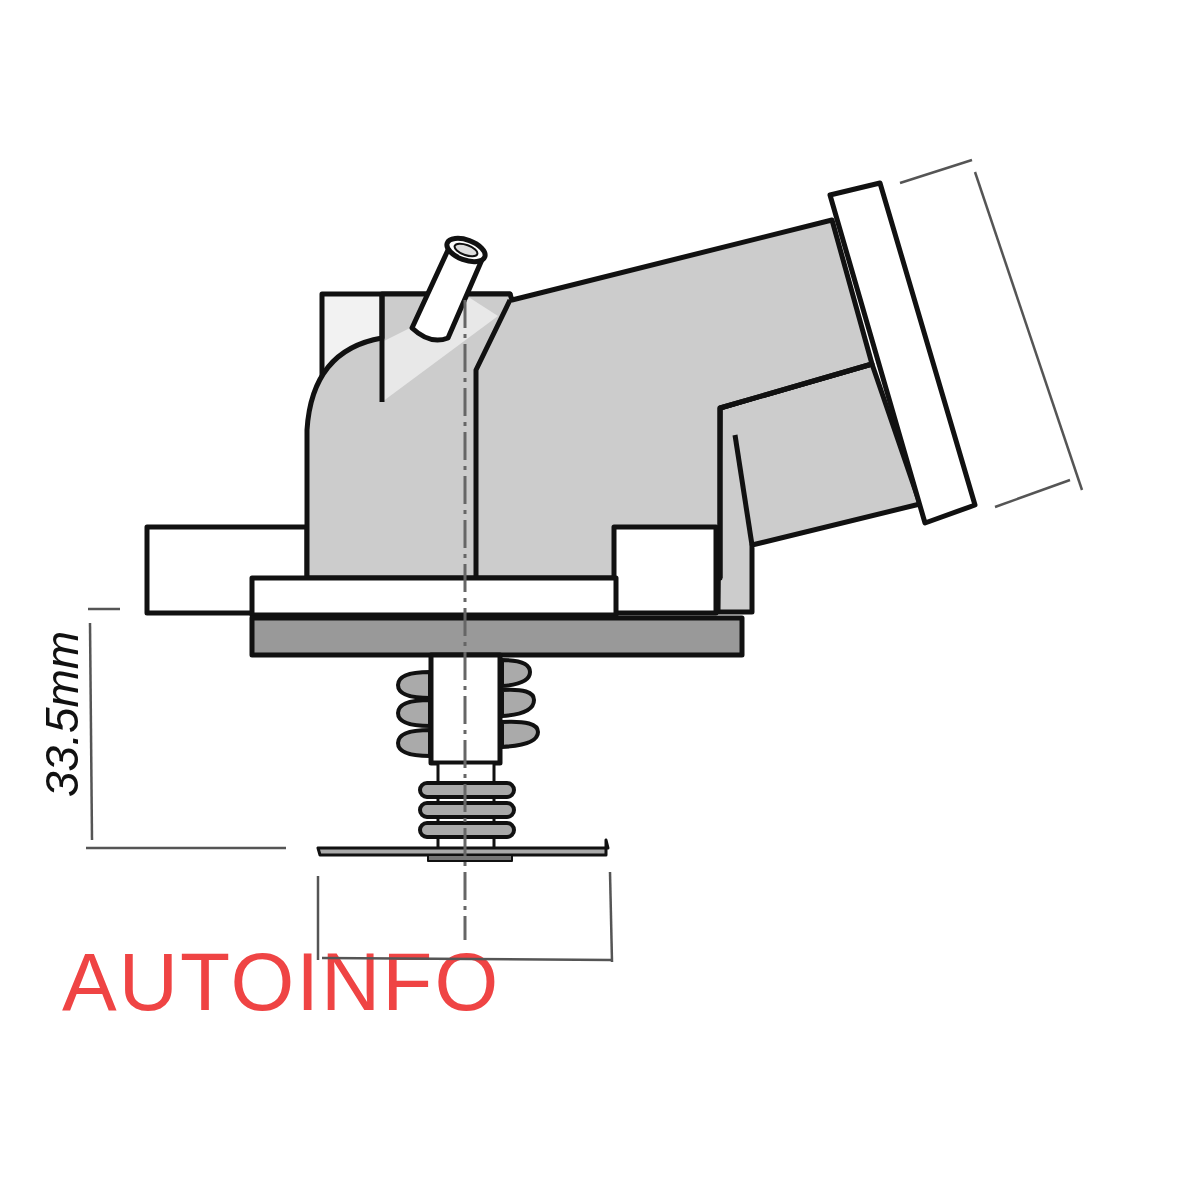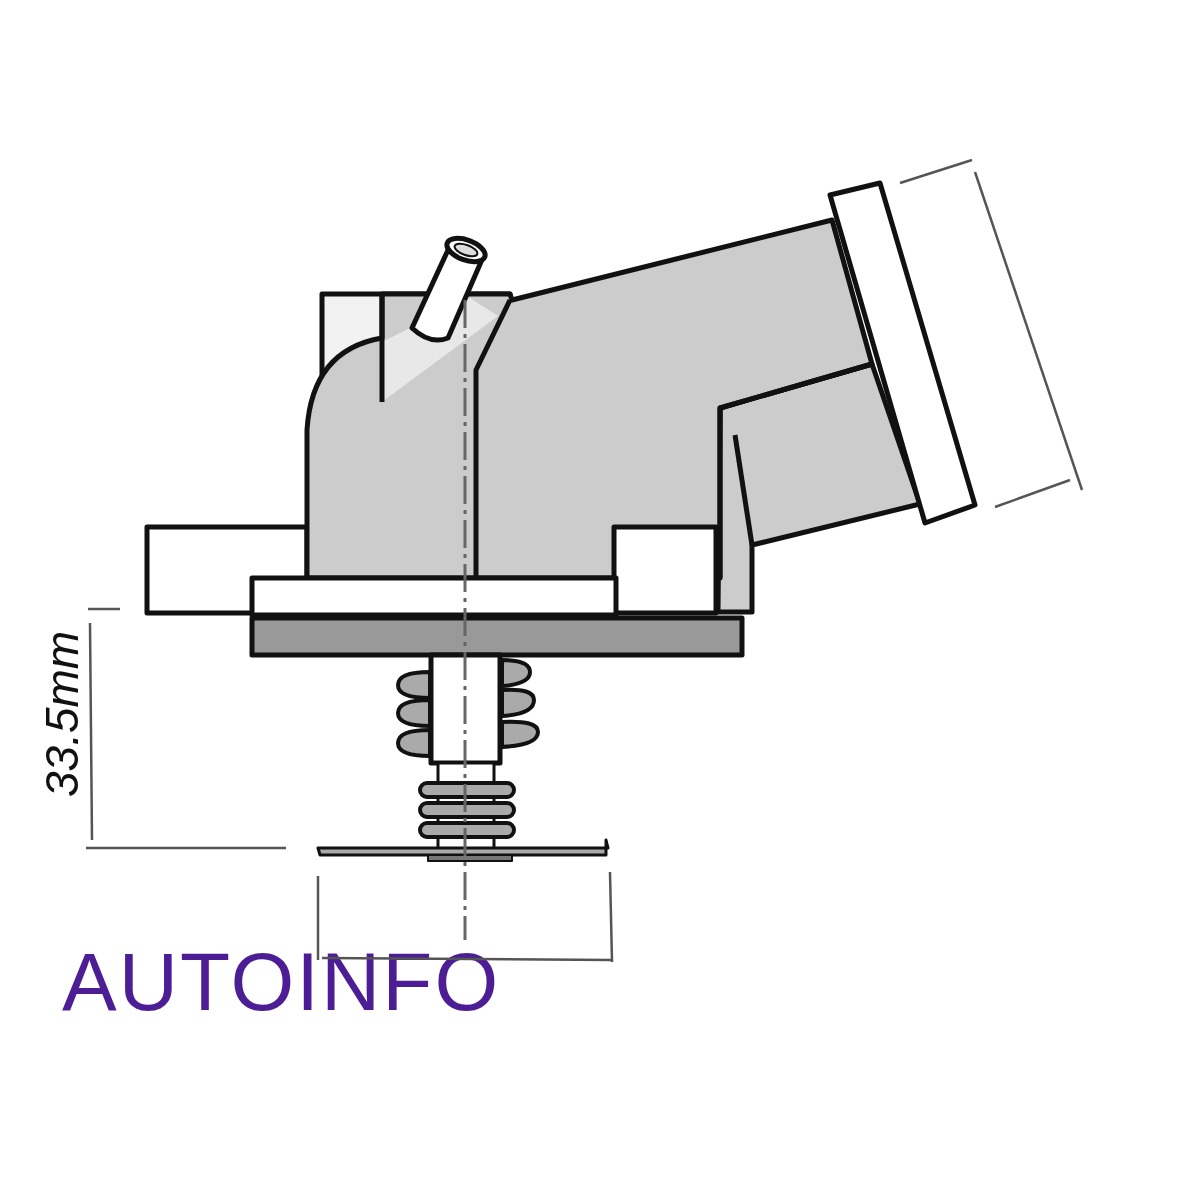--- a/index.html
+++ b/index.html
@@ -4,21 +4,21 @@
 <style>
   html, body { margin:0; padding:0; background:#ffffff; }
   body { width:1200px; height:1200px; position:relative; overflow:hidden;
          font-family:"Liberation Sans", sans-serif; }
   #stage { position:absolute; left:0; top:0; width:1200px; height:1200px; }
   .dim-label { position:absolute; font-family:"Liberation Sans", sans-serif;
                font-style:italic; color:#111; font-size:46px; letter-spacing:0px; white-space:nowrap; }
   #dim-width { left:404px; top:990px; }
   #dim-outlet { left:1018px; top:193px; }
   #dim-height { left:-8px; top:700px; transform:rotate(-90deg); transform-origin:center; width:140px; text-align:center; }
-  #watermark { position:absolute; left:62px; top:935px; font-size:82px; color:#4c1d95;
+  #watermark { position:absolute; left:62px; top:935px; font-size:82px; color:#ef4444;
                font-family:"Liberation Sans", sans-serif; letter-spacing:2px; z-index:0; }
   svg { position:absolute; left:0; top:0; z-index:1; }
 </style>
 </head>
 <body>
 
 <div id="stage">
   <div id="watermark">AUTOINFO</div>
 
   <svg width="1200" height="1200" viewBox="0 0 1200 1200">

